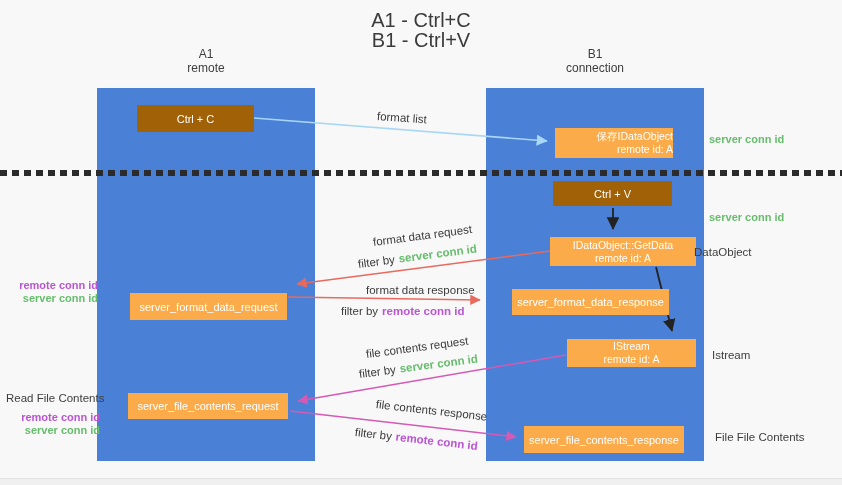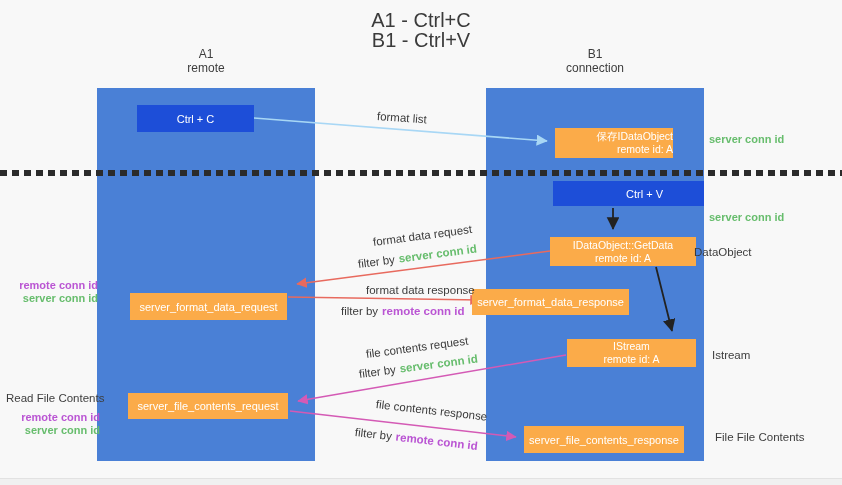--- a/index.html
+++ b/index.html
@@ -13,21 +13,21 @@
                  font-size:12px; line-height:14px; color:#3d3d3d; }
   .lane-rect { position:absolute; top:88px; width:218px; height:373px; background:#4a80d6; }
 
   .dashes { position:absolute; left:0; top:170px; width:842px; height:6px;
             background: repeating-linear-gradient(90deg,#2b2b2b 0 7px, transparent 7px 12px); }
 
   svg.arrows { position:absolute; left:0; top:0; pointer-events:none; }
 
   .node { position:absolute; color:#ffffff; text-align:center; font-size:11px;
           display:flex; flex-direction:column; justify-content:center; }
-  .node.green { background:#1d4ed8; }
+  .node.green { background:#a16207; }
   .node.orange { background:#fbab49; }
   .node.two { font-size:10.5px; line-height:13px; }
 
   .alabel { position:absolute; font-size:11.5px; color:#3c3c3c; white-space:nowrap; transform-origin:left center; }
   .rot-up { transform:rotate(-7.5deg); }
   .rot-dn { transform:rotate(6.5deg); }
   .rot-sm { transform:rotate(4deg); }
 
   .flabel { position:absolute; font-size:11.5px; color:#3c3c3c; white-space:nowrap; transform-origin:left center; }
   .flabel .pref { margin-right:4px; }
@@ -89,30 +89,30 @@
     <line x1="290" y1="411" x2="516" y2="437" stroke="#d45ab5" stroke-width="1.5" marker-end="url(#m-mag)"></line>
   </svg>
 
   <div class="node green" style="left:137px; top:105px; width:117px; height:27px;">Ctrl + C</div>
 
   <div class="node orange two" style="left:555px; top:128px; width:118px; height:30px;align-items:flex-end;">
     <div>保存IDataObject</div>
     <div>remote id: A</div>
   </div>
 
-  <div class="node green" style="left:553px; top:181px; width:119px; height:25px;padding-left:32px;">Ctrl + V</div>
+  <div class="node green" style="left:553px; top:181px; width:119px; height:25px;">Ctrl + V</div>
 
   <div class="node orange two" style="left:550px; top:237px; width:146px; height:29px;">
     <div>IDataObject::GetData</div>
     <div>remote id: A</div>
   </div>
 
   <div class="node orange" style="left:130px; top:277px; width:157px; height:27px;margin-top:16px;">server_format_data_request</div>
 
-  <div class="node orange" style="left:472px; top:289px; width:157px; height:26px;">server_format_data_response</div>
+  <div class="node orange" style="left:512px; top:289px; width:157px; height:26px;">server_format_data_response</div>
 
   <div class="node orange two" style="left:567px; top:339px; width:129px; height:28px;">
     <div>IStream</div>
     <div>remote id: A</div>
   </div>
 
   <div class="node orange" style="left:128px; top:393px; width:160px; height:26px;">server_file_contents_request</div>
 
   <div class="node orange" style="left:524px; top:426px; width:160px; height:27px;">server_file_contents_response</div>
 

